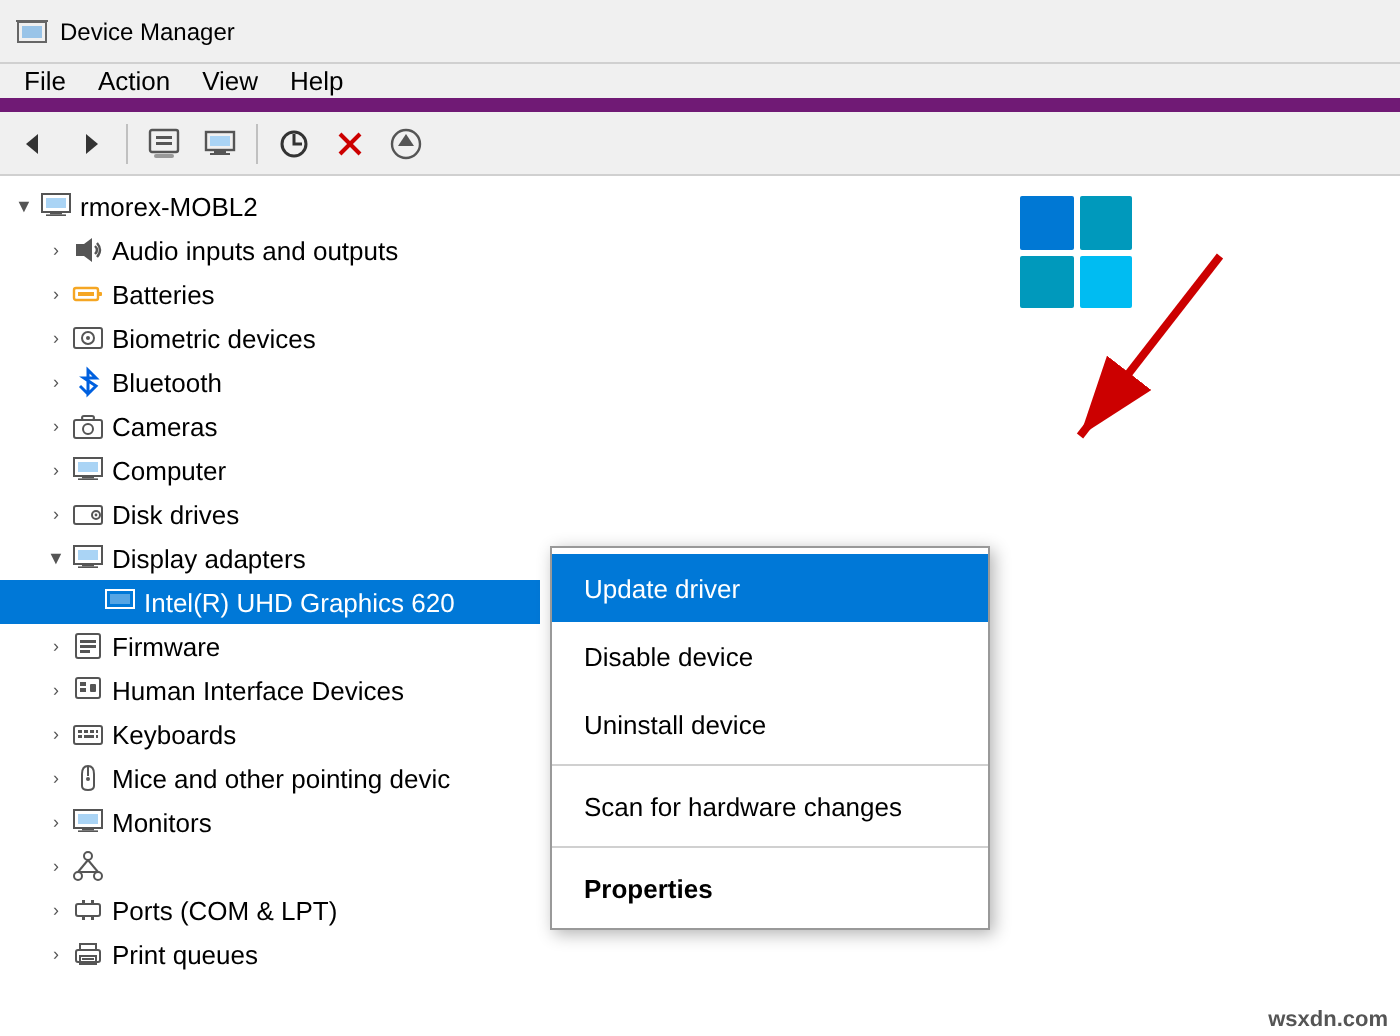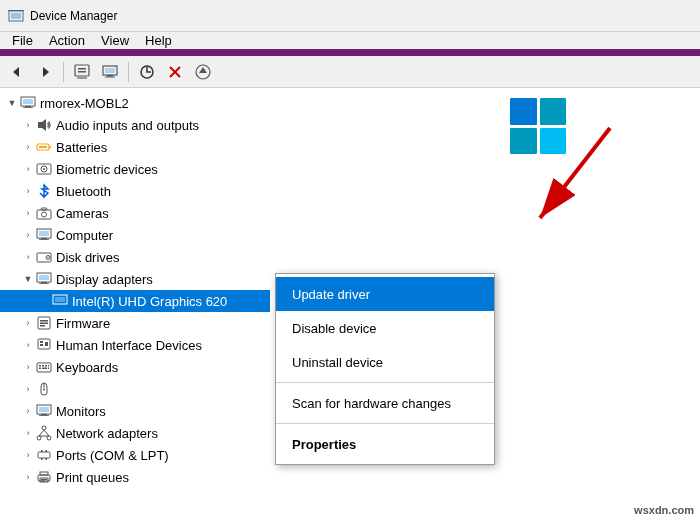--- a/index.html
+++ b/index.html
@@ -443,20 +443,21 @@
 
     <div class="tree-item" style="padding-left:20px;">
       <span class="expand-btn">›</span>
       <span class="tree-icon">
         <svg width="16" height="16" viewBox="0 0 16 16">
           <path d="M8,2 Q5,2 5,6 L5,12 Q5,14 8,14 Q11,14 11,12 L11,6 Q11,2 8,2 Z" fill="none" stroke="#555" stroke-width="1"></path>
           <line x1="8" y1="2" x2="8" y2="7" stroke="#555" stroke-width="1"></line>
           <circle cx="8" cy="8.5" r="1" fill="#555"></circle>
         </svg>
       </span>
+      <span class="tree-label">Mice and other pointing devic</span>
     </div>
 
     <div class="tree-item" style="padding-left:20px;">
       <span class="expand-btn">›</span>
       <span class="tree-icon">
         <svg width="16" height="16" viewBox="0 0 16 16">
           <rect x="1" y="2" width="14" height="9" fill="none" stroke="#555" stroke-width="1"></rect>
           <rect x="3" y="4" width="10" height="5" fill="#aad4f5"></rect>
           <rect x="5" y="11" width="6" height="1.2" fill="#555"></rect>
           <rect x="3" y="12.2" width="10" height="0.8" fill="#555"></rect>
@@ -470,21 +471,20 @@
       <span class="tree-icon">
         <svg width="16" height="16" viewBox="0 0 16 16">
           <circle cx="8" cy="3" r="2" fill="none" stroke="#555" stroke-width="1"></circle>
           <circle cx="3" cy="13" r="2" fill="none" stroke="#555" stroke-width="1"></circle>
           <circle cx="13" cy="13" r="2" fill="none" stroke="#555" stroke-width="1"></circle>
           <line x1="8" y1="5" x2="3" y2="11" stroke="#555" stroke-width="1"></line>
           <line x1="8" y1="5" x2="13" y2="11" stroke="#555" stroke-width="1"></line>
           <line x1="3" y1="11" x2="13" y2="11" stroke="#555" stroke-width="1"></line>
         </svg>
       </span>
-      <span class="tree-label">Network adapters</span>
     </div>
 
     <div class="tree-item" style="padding-left:20px;">
       <span class="expand-btn">›</span>
       <span class="tree-icon">
         <svg width="16" height="16" viewBox="0 0 16 16">
           <rect x="2" y="5" width="12" height="6" fill="none" stroke="#555" stroke-width="1" rx="1"></rect>
           <rect x="5" y="3" width="1.5" height="2" fill="#555"></rect>
           <rect x="9.5" y="3" width="1.5" height="2" fill="#555"></rect>
           <rect x="5" y="11" width="1.5" height="2" fill="#555"></rect>

